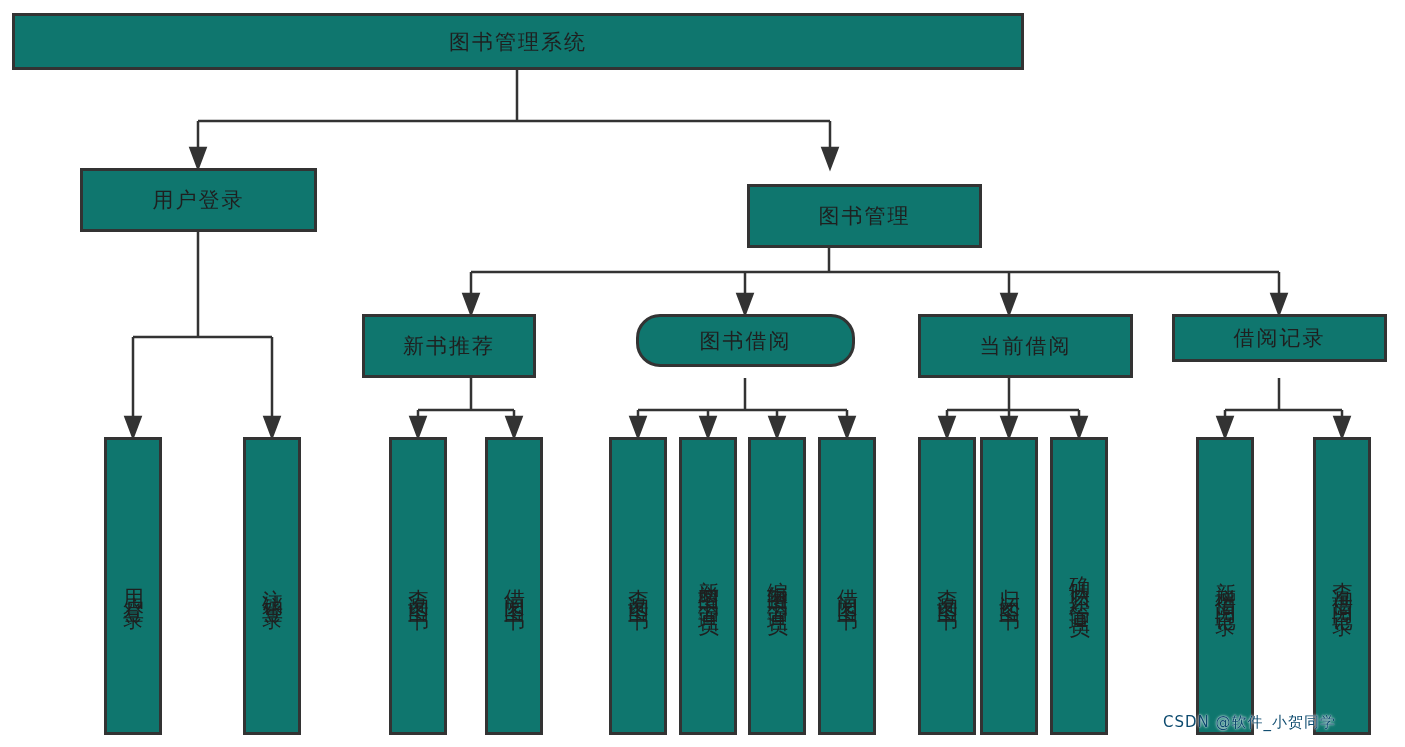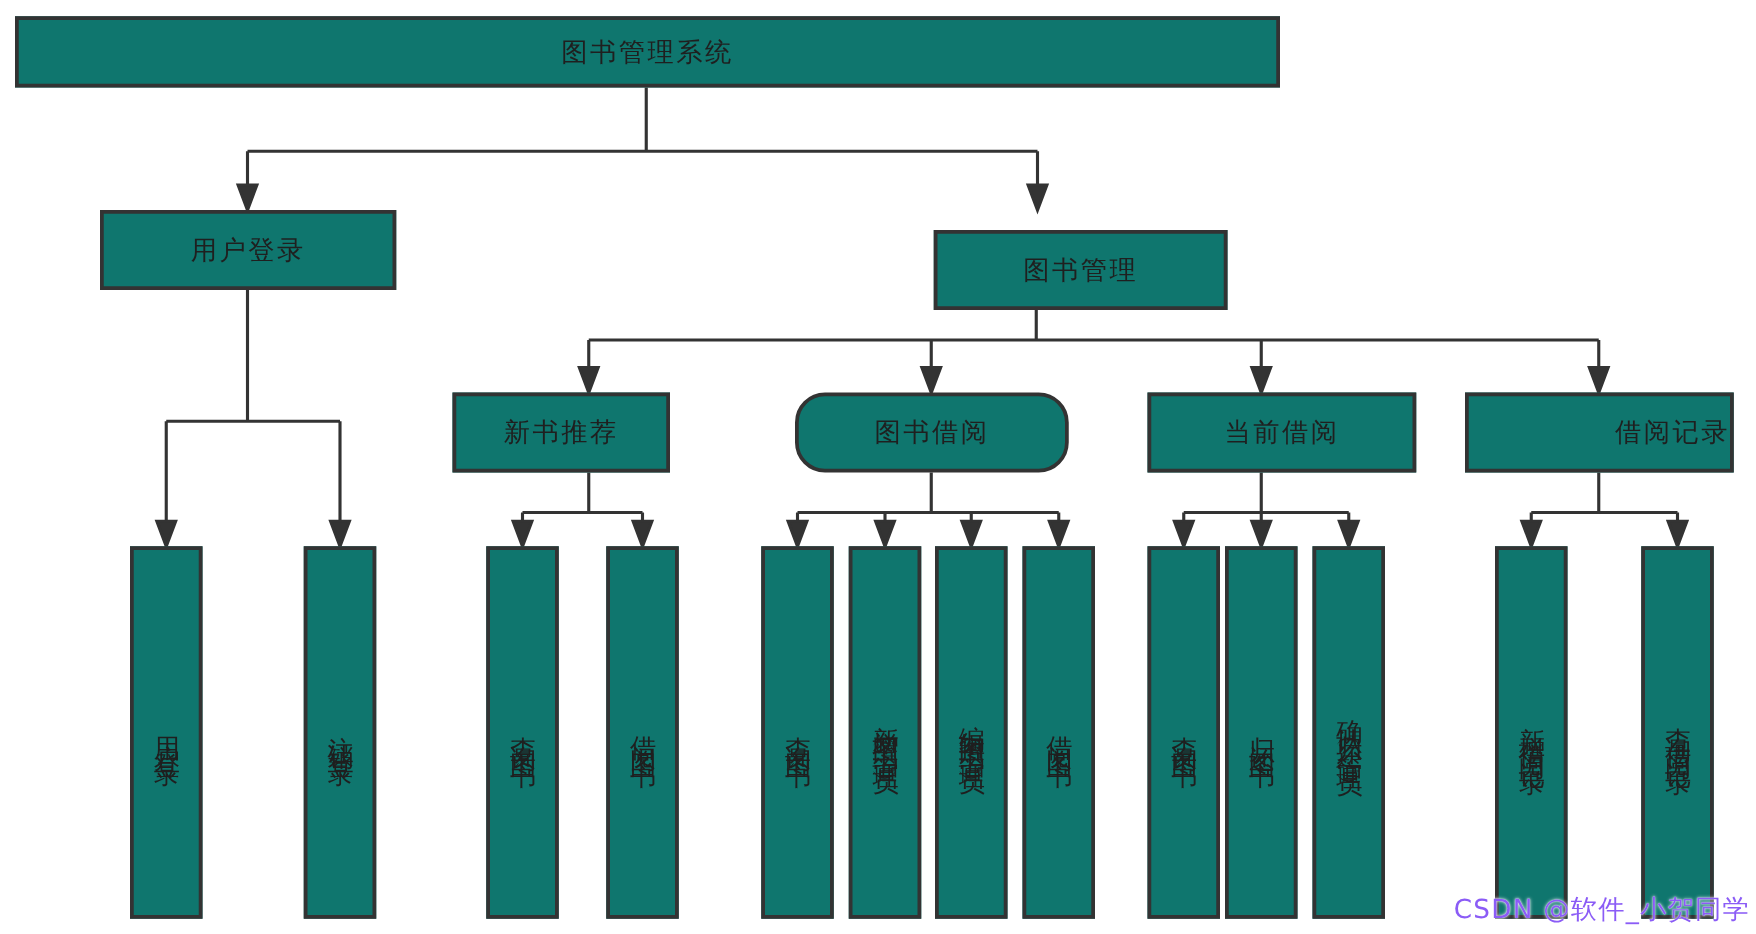--- a/index.html
+++ b/index.html
@@ -13,21 +13,21 @@
     display:flex;align-items:center;justify-content:center;z-index:2;
   }
   .hlabel{font-size:21px;letter-spacing:2px;white-space:nowrap;}
   .vnode{width:58px;height:298px;top:437px;}
   .vlabel{
     writing-mode:vertical-rl;text-orientation:mixed;
     font-size:21px;letter-spacing:7px;line-height:1;white-space:nowrap;
   }
   .watermark{
     position:absolute;left:1163px;top:713px;z-index:5;
-    font-size:21px;letter-spacing:1px;color:#8b5cf6;white-space:nowrap;
+    font-size:15px;letter-spacing:1px;color:#0c4a6e;white-space:nowrap;
     text-shadow:0 0 1px #ffffff,0 0 3px #ffffff;
   }
 </style>
 </head>
 <body>
 
 <div class="stage">
 
   <svg class="connectors" width="1405" height="747" viewBox="0 0 1405 747" stroke="#333" stroke-width="2.5" fill="#333">
 
@@ -92,27 +92,27 @@
   <div class="node" style="left:80px;top:168px;width:237px;height:64px;">
     <span class="hlabel">用户登录</span>
   </div>
   <div class="node" style="left:712px;top:184px;width:235px;height:64px;margin-left:35px;">
     <span class="hlabel">图书管理</span>
   </div>
 
   <div class="node" style="left:362px;top:314px;width:174px;height:64px;">
     <span class="hlabel">新书推荐</span>
   </div>
-  <div class="node" style="left:636px;top:314px;width:219px;height:64px;border-radius:24px;">
+  <div class="node" style="left:636px;top:314px;width:219px;height:53px;border-radius:24px;">
     <span class="hlabel">图书借阅</span>
   </div>
   <div class="node" style="left:902px;top:314px;width:215px;height:64px;margin-left:16px;">
     <span class="hlabel">当前借阅</span>
   </div>
-  <div class="node" style="left:1172px;top:314px;width:215px;height:64px;justify-content:flex-end;">
+  <div class="node" style="left:1172px;top:314px;width:215px;height:48px;">
     <span class="hlabel">借阅记录</span>
   </div>
 
   <div class="node vnode" style="left:104px;">
     <span class="vlabel">用户登录</span>
   </div>
   <div class="node vnode" style="left:243px;">
     <span class="vlabel">注销登录</span>
   </div>
 

